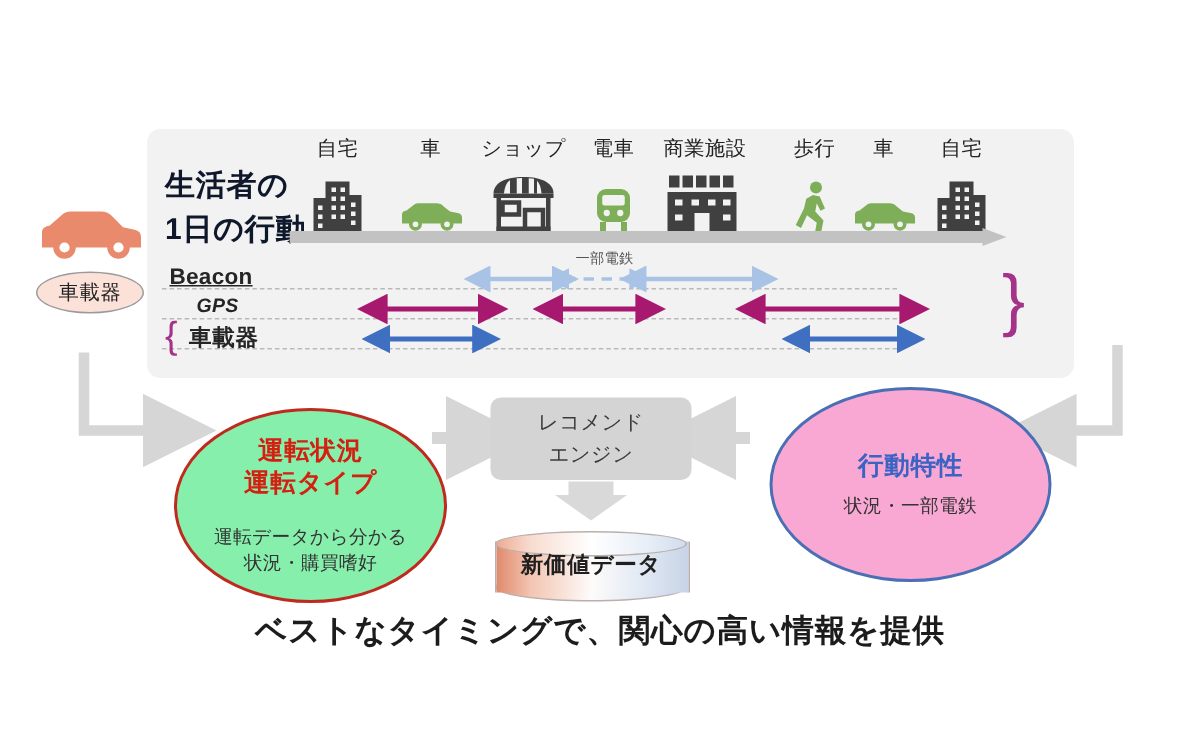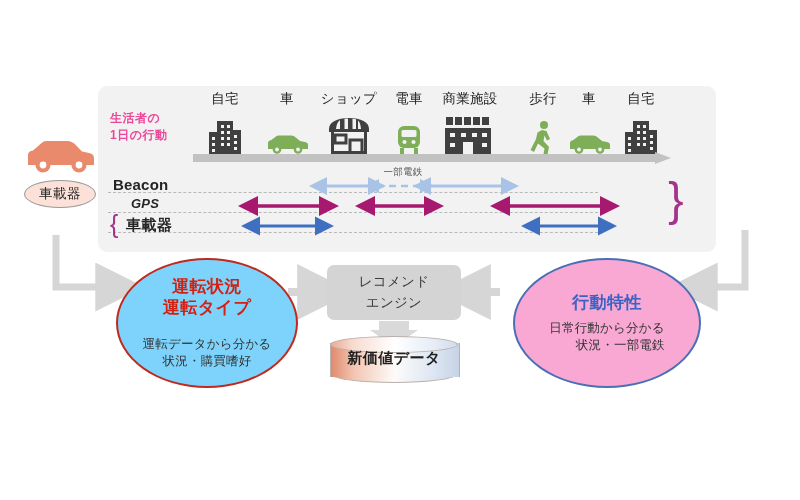--- a/index.html
+++ b/index.html
@@ -12,21 +12,21 @@
   .abs{position:absolute;}
 
   
   #activity-panel{
     left:98px;top:86px;width:618px;height:166px;
     background:#f2f2f2;border-radius:9px;
   }
 
   .lifestyle-label{
     left:110px;top:110px;width:96px;
-    font-size:12px;font-weight:bold;color:#ec4899;line-height:1.45;
+    font-size:20px;font-weight:bold;color:#0f172a;line-height:1.45;
     letter-spacing:.5px;
   }
 
   
   .col{position:absolute;top:92px;width:62px;text-align:center;}
   .col .cap{font-size:13.5px;color:#222;line-height:1;letter-spacing:.3px;}
   .col .ico{height:42px;margin-top:8px;display:flex;align-items:flex-end;justify-content:center;}
   .col .ico svg{display:block;}
 
   
@@ -35,21 +35,21 @@
   #partial-rail-note{
     left:368px;top:166px;width:70px;text-align:center;
     font-size:9.5px;color:#555;letter-spacing:.2px;
   }
 
   
   .row-line{height:0;border-top:1px dashed #b9b9b9;position:absolute;left:108px;width:490px;} #rl2{top:212px;} #rl3{top:232px;}
   #rl-top{top:192px;}
 
   .sensor-label{position:absolute;font-weight:bold;color:#252525;}
-  #lbl-beacon{left:113px;top:176px;font-size:15px;letter-spacing:.2px;}
+  #lbl-beacon{left:113px;top:176px;font-size:15px;letter-spacing:.2px;text-decoration:underline;}
   #lbl-gps{left:131px;top:196px;font-size:13px;letter-spacing:.2px;font-style:italic;}
   #lbl-obd{left:126px;top:216px;font-size:15px;letter-spacing:.5px;}
   #brace-left{left:110px;top:212px;font-size:25px;color:#a5338a;font-weight:normal;line-height:1;}
   #brace-right{left:668px;top:176px;font-size:46px;color:#a5338a;font-weight:normal;line-height:1;
     transform:scaleX(-1);transform-origin:center;}
 
   
   #car-device{left:18px;top:136px;width:84px;text-align:center;}
   #smart-device{left:708px;top:130px;width:84px;text-align:center;}
 
@@ -57,42 +57,42 @@
     display:inline-block;border-radius:50%;padding:4px 0;width:70px;
     font-size:13.5px;letter-spacing:.5px;text-align:center;
   }
   #car-pill{background:#fbe1d8;border:1px solid #9a9a9a;color:#222;}
   #smart-pill{background:#e4e9f7;border:1px solid #9a9a9a;color:#222;}
 
   
   .ellipse{position:absolute;border-radius:50%;display:flex;flex-direction:column;
     align-items:center;justify-content:center;text-align:center;}
   #driving-ellipse{
-    left:116px;top:258px;width:178px;height:126px;
-    background:#7dd3fc;border:2.5px solid #c0291d;text-align:center;
+    left:116px;top:272px;width:178px;height:126px;
+    background:#86efac;border:2.5px solid #c0291d;text-align:center;
   }
   #driving-ellipse .t1{font-size:17px;font-weight:bold;color:#d42011;line-height:1.25;letter-spacing:.5px;}
   #driving-ellipse .t2{font-size:12.5px;color:#333;line-height:1.35;margin-top:18px;letter-spacing:.2px;}
 
   #behavior-ellipse{
     left:513px;top:258px;width:184px;height:126px;
     background:#f9a8d4;border:2.5px solid #4a6fb5;text-align:right;
   }
   #behavior-ellipse .t1{font-size:17px;font-weight:bold;color:#3b63c4;line-height:1.25;letter-spacing:.5px;}
   #behavior-ellipse .t2{font-size:12.5px;color:#333;line-height:1.35;margin-top:7px;letter-spacing:.2px;}
 
   
   #recommend-engine{
     left:327px;top:265px;width:134px;height:55px;background:#d4d4d4;border-radius:7px;
     display:flex;flex-direction:column;align-items:center;justify-content:center;
     font-size:13.5px;color:#3a3a3a;line-height:1.5;letter-spacing:.3px;
   }
 
   
-  #value-cylinder{left:330px;top:336px;width:128px;height:46px;}
+  #value-cylinder{left:330px;top:354px;width:128px;height:46px;}
   #value-cylinder .body{
     position:absolute;left:0;top:7px;width:128px;height:34px;
     background:linear-gradient(to right,#e08a6d 0%,#f3c5b2 18%,#fdfbfa 50%,#dde6f2 80%,#c7d3e6 100%);
     border-left:1px solid #b9b0ad;border-right:1px solid #b9b0ad;
   }
   #value-cylinder .bottom{
     position:absolute;left:0;top:28px;width:126px;height:17px;border-radius:50%;
     background:linear-gradient(to right,#e08a6d 0%,#f3c5b2 18%,#fdfbfa 50%,#dde6f2 80%,#c7d3e6 100%);
     border:1px solid #b9b0ad;
   }
@@ -396,31 +396,31 @@
     </div>
     <div class="t2">
       <div>運転データから分かる</div>
       <div>状況・購買嗜好</div>
     </div>
   </div>
 
   <div class="ellipse" id="behavior-ellipse">
     <div class="t1">行動特性</div>
     <div class="t2">
-      <div>日常行動から分かる</div>
       <div>状況・一部電鉄</div>
     </div>
   </div>
 
   <div class="abs" id="recommend-engine">
     <div>レコメンド</div>
     <div>エンジン</div>
   </div>
 
   <div class="abs" id="value-cylinder">
     <div class="bottom"></div>
     <div class="body"></div>
     <div class="top"></div>
     <div class="cap">新価値データ</div>
   </div>
 
+  <div class="abs" id="bottom-headline">ベストなタイミングで、関心の高い情報を提供</div>
 
 </div>
 
 </body></html>

